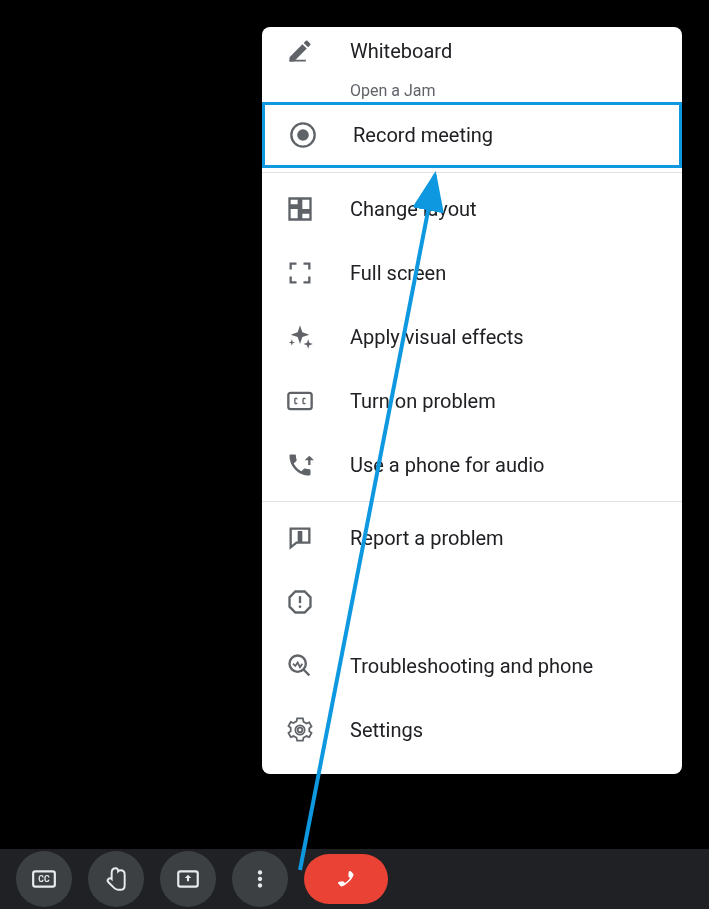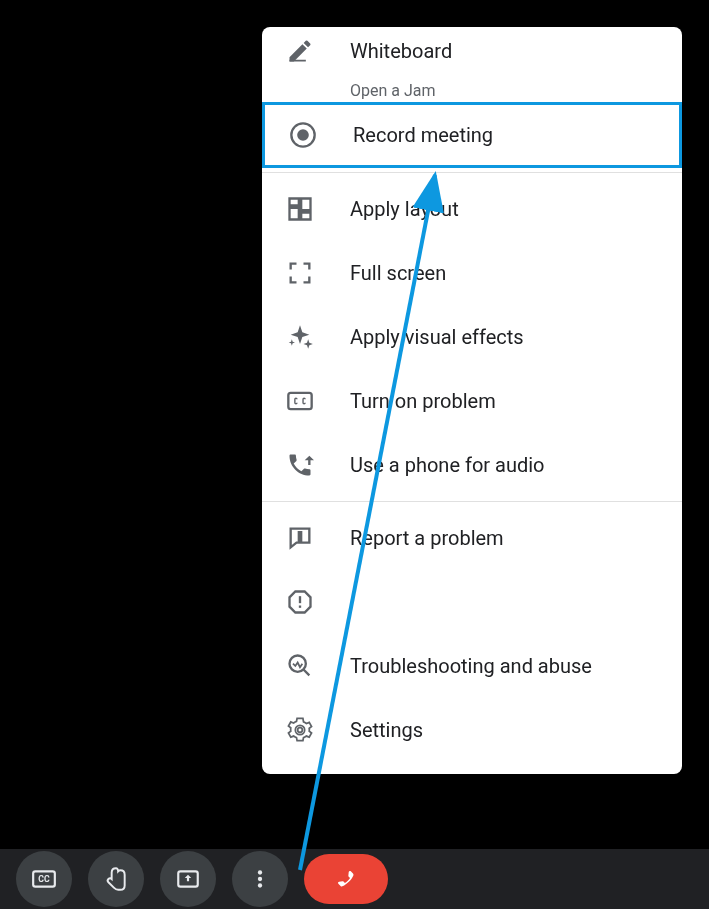--- a/index.html
+++ b/index.html
@@ -136,21 +136,21 @@
     <span class="menu-label">Record meeting</span>
   </div>
   <div class="divider"></div>
 
   <div class="menu-item">
     <span class="menu-icon">
       <svg viewBox="0 0 24 24">
           <path d="M3 3h8v6H3V3zm10 0h8v10h-8V3zM3 11h8v10H3V11zm10 4h8v6h-8v-6z" fill="none" stroke="#5f6368" stroke-width="2"></path>
         </svg>
     </span>
-    <span class="menu-label">Apply layout</span>
+    <span class="menu-label">Change layout</span>
   </div>
   <div class="menu-item">
     <span class="menu-icon">
       <svg viewBox="0 0 24 24">
           <path d="M3 3h6v2H5v4H3V3zm12 0h6v6h-2V5h-4V3zM3 15h2v4h4v2H3v-6zm16 0h2v6h-6v-2h4v-4z"></path>
         </svg>
     </span>
     <span class="menu-label">Full screen</span>
   </div>
   <div class="menu-item">
@@ -199,21 +199,21 @@
     </span>
   </div>
   <div class="menu-item">
     <span class="menu-icon">
       <svg viewBox="0 0 24 24">
           <circle cx="10" cy="10" r="7" fill="none" stroke="#5f6368" stroke-width="2"></circle>
           <path d="M15 15l5 5" stroke="#5f6368" stroke-width="2"></path>
           <path d="M6 10l2 2 2-3 2 4 2-3" fill="none" stroke="#5f6368" stroke-width="1.5"></path>
         </svg>
     </span>
-    <span class="menu-label">Troubleshooting and abuse</span>
+    <span class="menu-label">Troubleshooting and phone</span>
   </div>
   <div class="menu-item">
     <span class="menu-icon">
       <svg viewBox="0 0 24 24">
           <path d="M12 8a4 4 0 1 0 0 8 4 4 0 0 0 0-8zm0 6a2 2 0 1 1 0-4 2 2 0 0 1 0 4zm8-2c0-.5 0-1-.1-1.4l2-1.6-2-3.5-2.4.9c-.8-.6-1.6-1.1-2.5-1.4L14.5 2h-5l-.5 2.6c-.9.3-1.7.8-2.5 1.4l-2.4-.9-2 3.5 2 1.6c-.1.4-.1.9-.1 1.4s0 1 .1 1.4l-2 1.6 2 3.5 2.4-.9c.8.6 1.6 1.1 2.5 1.4l.5 2.6h5l.5-2.6c.9-.3 1.7-.8 2.5-1.4l2.4.9 2-3.5-2-1.6c.1-.4.1-.9.1-1.4z" fill="none" stroke="#5f6368" stroke-width="1.5"></path>
         </svg>
     </span>
     <span class="menu-label">Settings</span>
   </div>
 </div>

